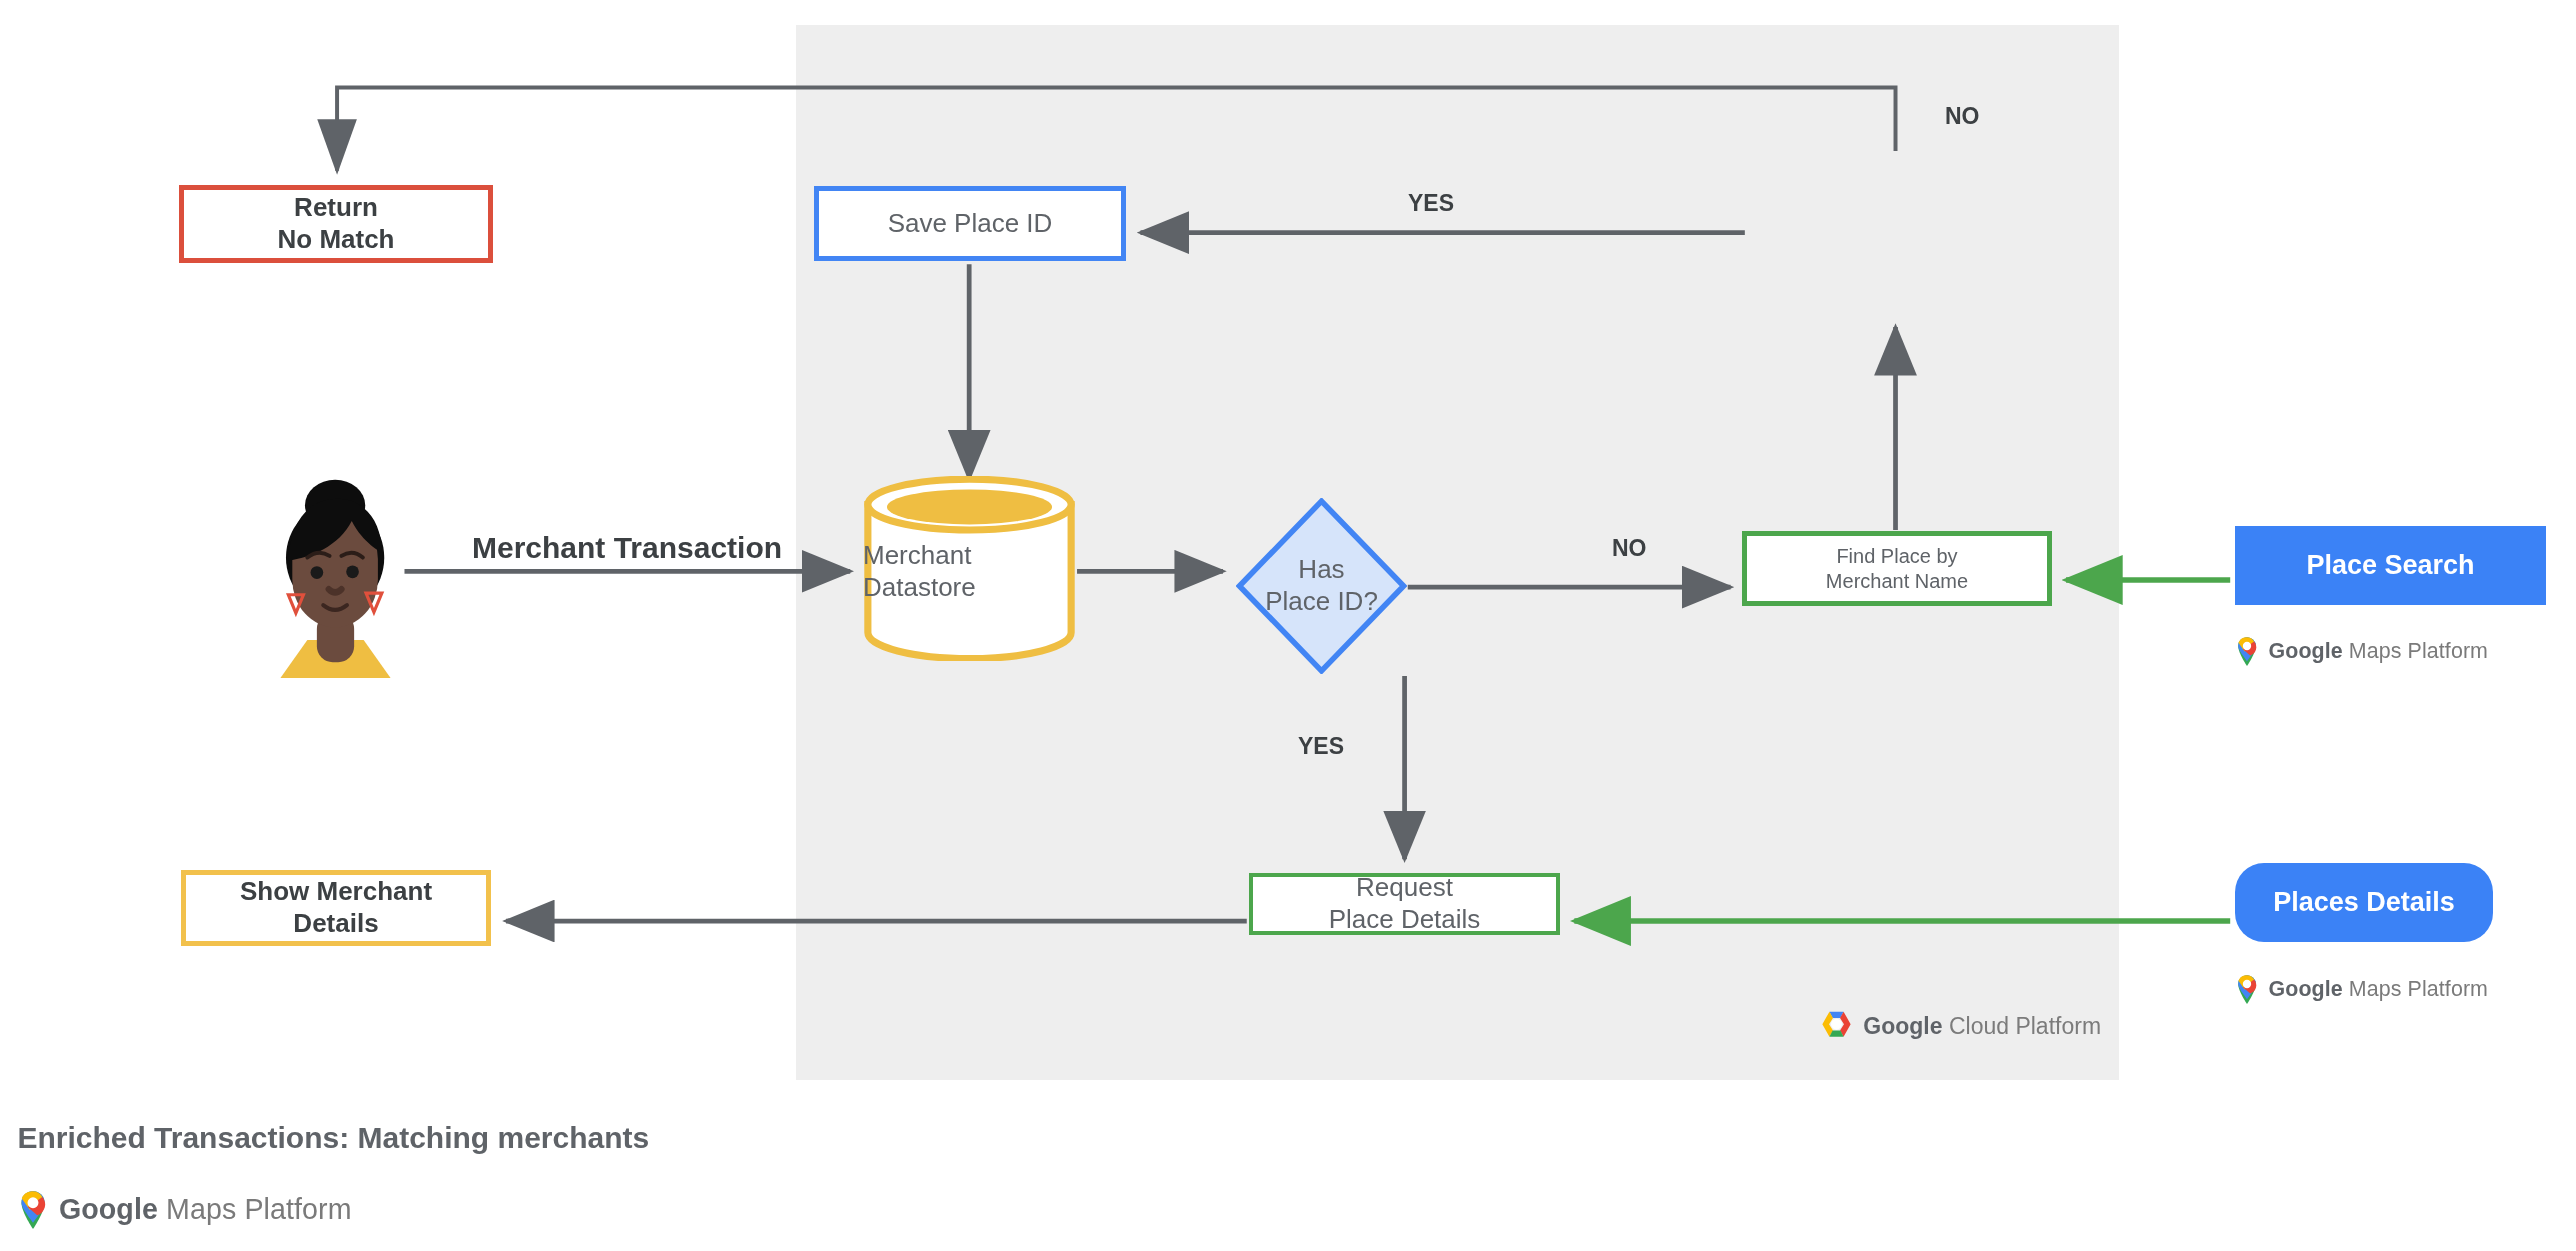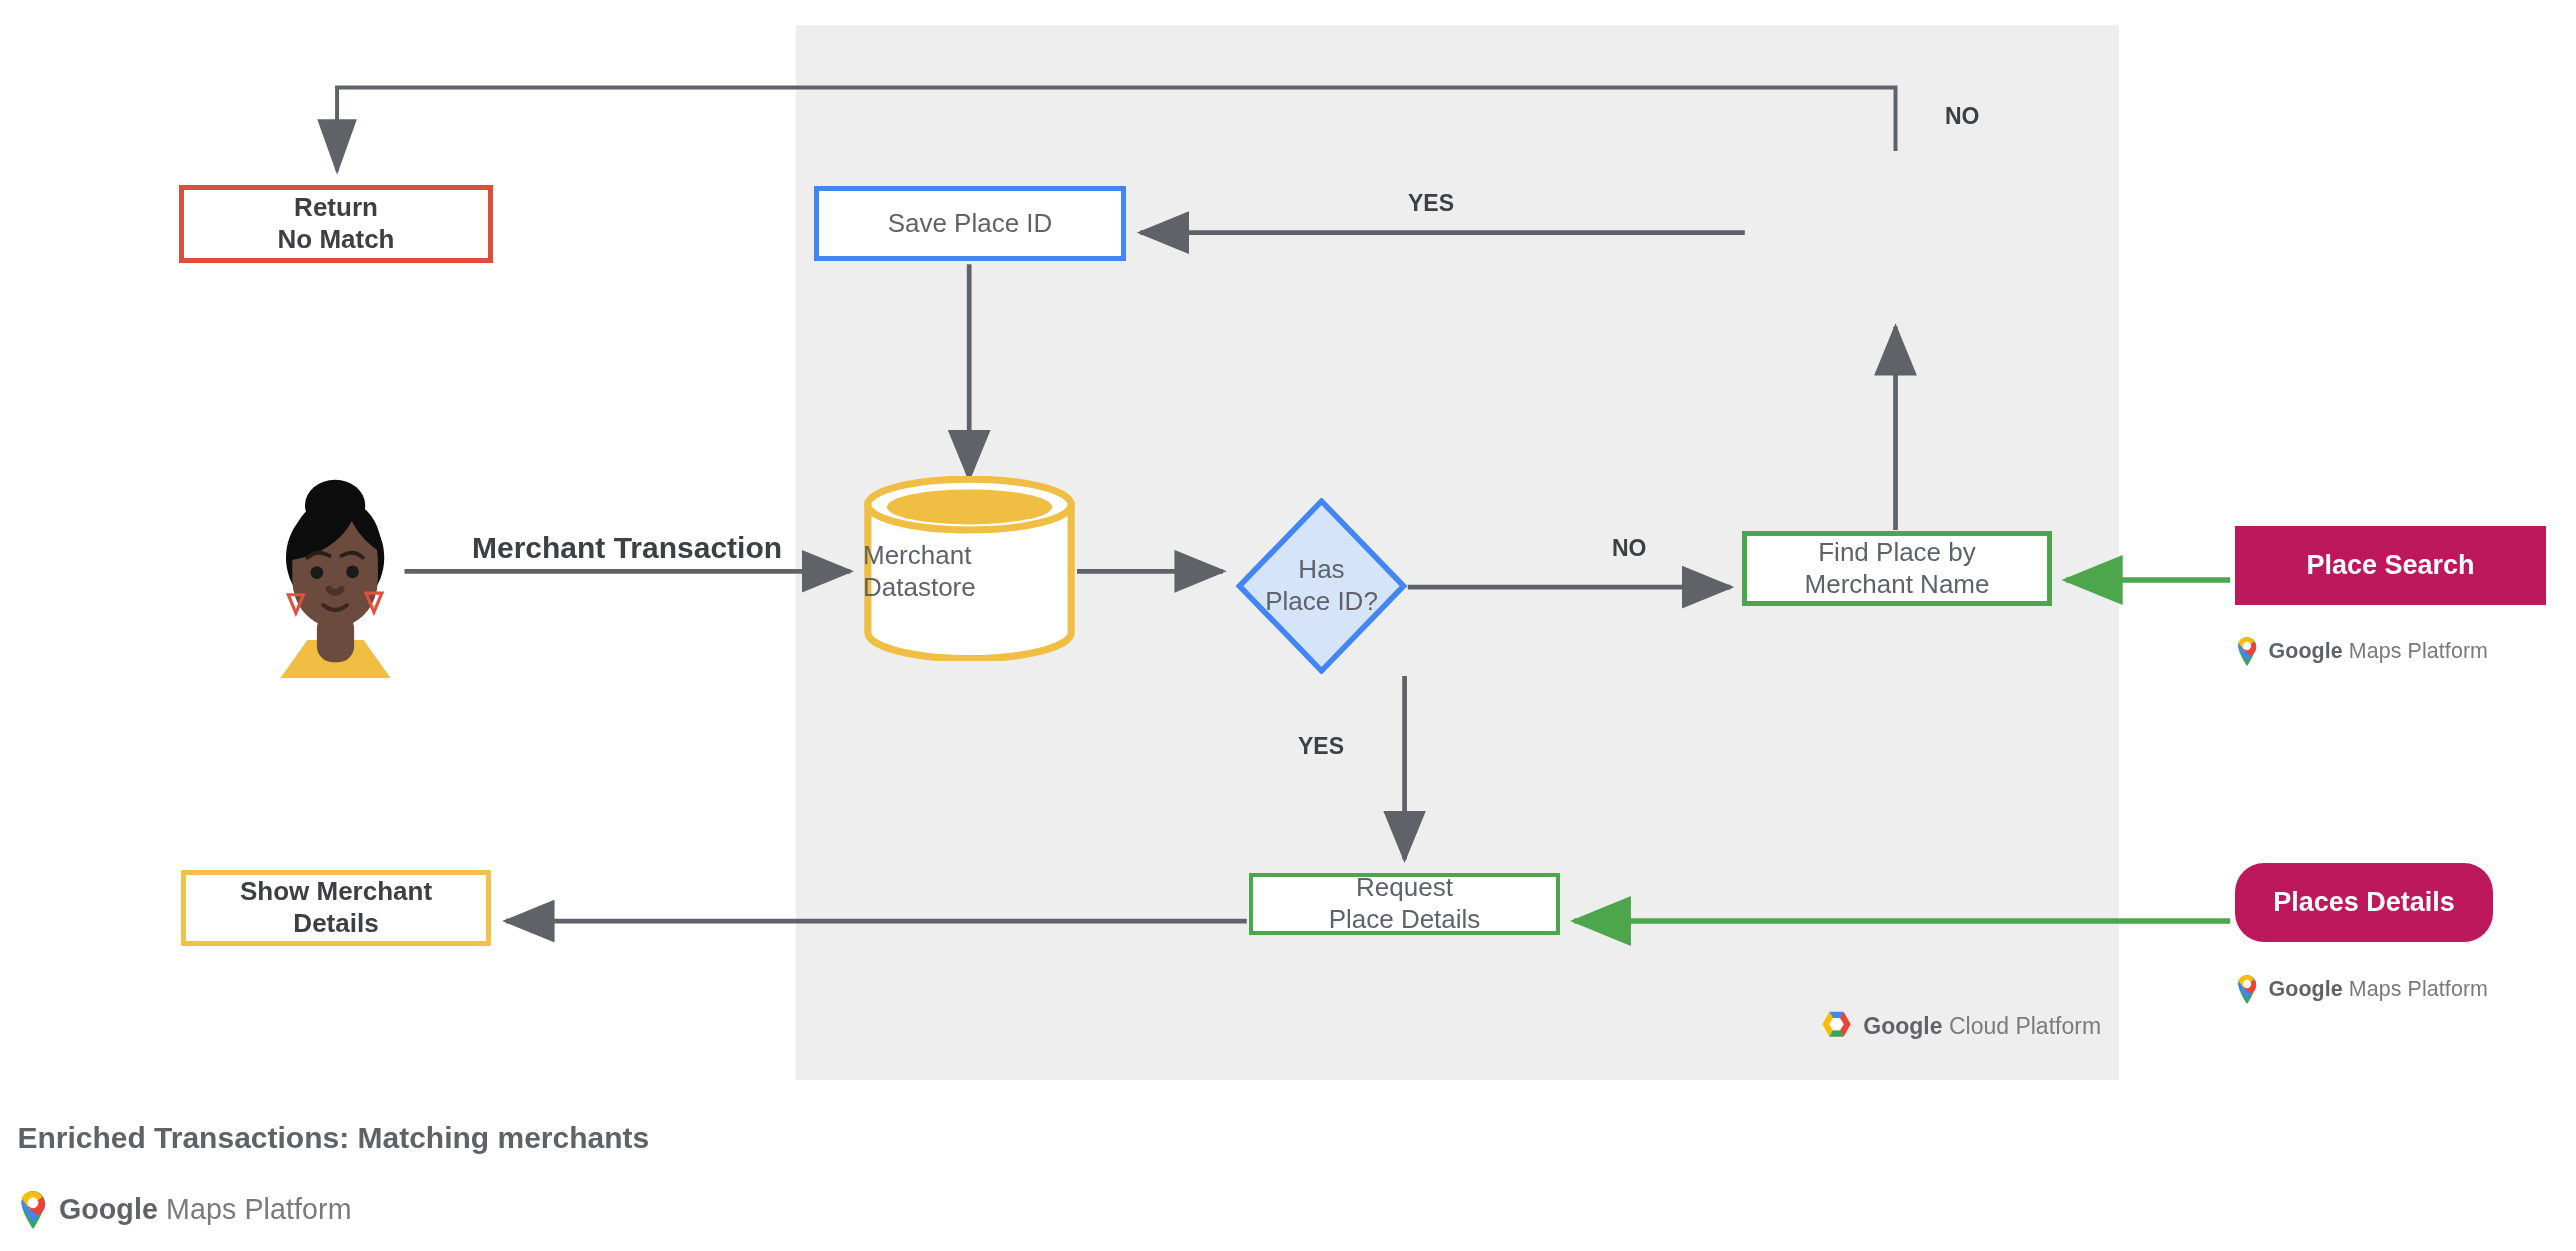--- a/index.html
+++ b/index.html
@@ -57,40 +57,40 @@
   
   .n-save {
     left: 814px; top: 186px; width: 312px; height: 75px;
     border-width: 5.6px; border-color: #4285F4;
     color: #5f6368; font-size: 26px; font-weight: normal;
   }
   
   .n-findplace {
     left: 1742px; top: 531px; width: 310px; height: 75px;
     border-width: 5.6px; border-color: #4CA64C;
-    color: #5f6368; font-size: 26px; font-weight: normal;
+    color: #5f6368; font-size: 20px; font-weight: normal;
   }
   
   .n-request {
     left: 1249px; top: 873px; width: 311px; height: 62px;
     border-width: 4.8px; border-color: #4CA64C;
     color: #5f6368; font-size: 26px; font-weight: normal;
   }
   
   .n-showmerchant {
     left: 181px; top: 870px; width: 310px; height: 76px;
     border-width: 5.6px; border-color: #F2C14C;
     color: #3c4043; font-size: 26px;
   }
 
   
   .api-chip {
     position: absolute;
     box-sizing: border-box;
-    background: #be185d;
+    background: #3b82f6;
     color: #ffffff;
     display: flex;
     align-items: center;
     justify-content: center;
     font-size: 27px;
     font-weight: bold;
     text-align: center;
   }
   .n-placesearch { left: 2235px; top: 526px; width: 311px; height: 79px; }
   .n-placesdetails { left: 2235px; top: 863px; width: 258px; height: 79px; border-radius: 29px; }

